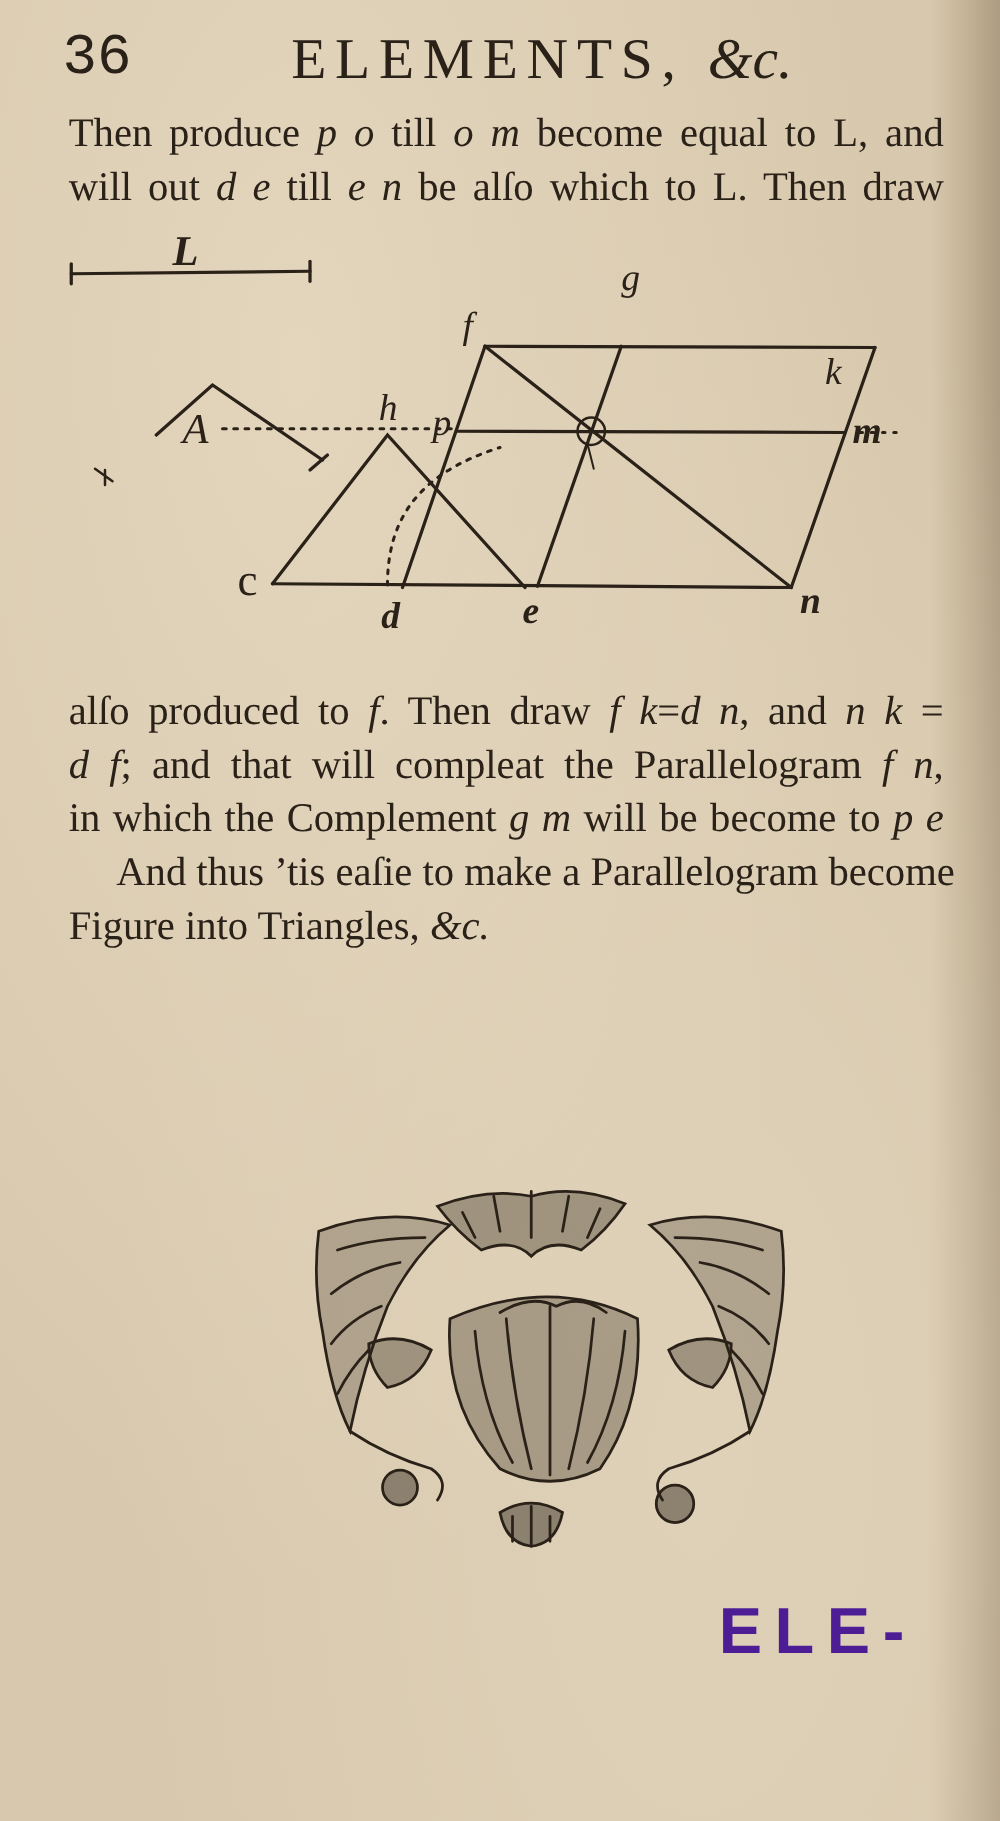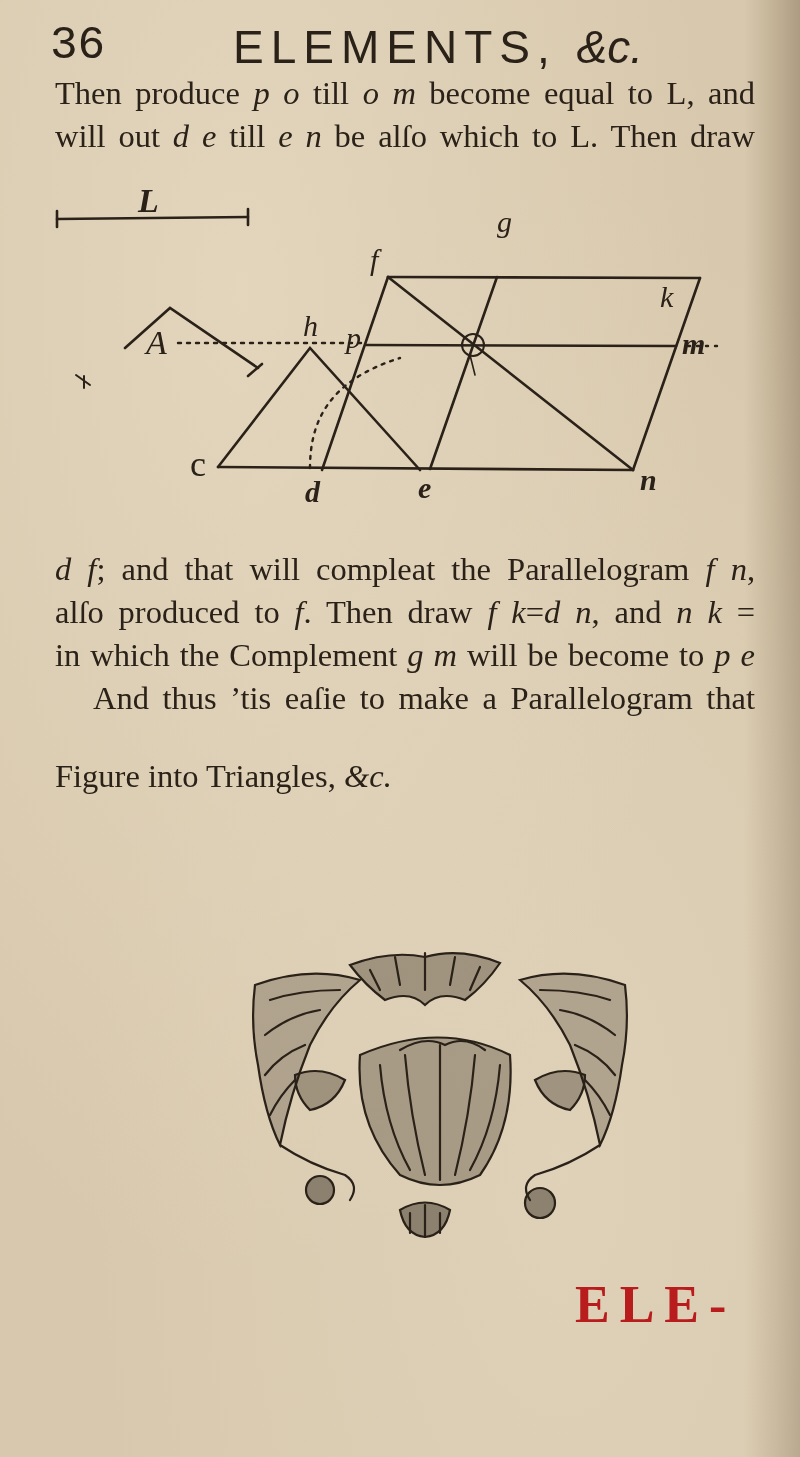--- a/index.html
+++ b/index.html
@@ -9,45 +9,45 @@
     background-image:
       radial-gradient(ellipse at 30% 20%, rgba(236,224,200,0.55), rgba(0,0,0,0) 60%),
       radial-gradient(ellipse at 70% 80%, rgba(230,218,194,0.5), rgba(0,0,0,0) 60%),
       linear-gradient(90deg, rgba(0,0,0,0) 0%, rgba(0,0,0,0) 93%, rgba(150,130,100,0.35) 97%, rgba(120,100,75,0.45) 100%);
     font-family: "DejaVu Serif", "Liberation Serif", serif;
     color: #2b221a;
   }
   .page { position: absolute; inset: 0; }
   .running-head { position: absolute; top: 20px; left: 40px; width: 720px; height: 50px; }
   .page-number { position: absolute; left: 10px; top: 0; font-size: 46px; font-family: Liberation Mono, monospace; color: #2a2118; }
-  .running-title { position: absolute; left: 193px; top: 0; font-size: 46px; letter-spacing: 7px; font-family: Liberation Sans, sans-serif; color: #2a2118; }
+  .running-title { position: absolute; left: 193px; top: 0; font-size: 46px; letter-spacing: 7px; font-family: Liberation Serif, serif; color: #2a2118; }
   .running-title .etc { font-style: italic; letter-spacing: 0; }
   .text-block { position: absolute; left: 55px; width: 700px; font-family: "Liberation Serif", serif; font-size: 32.5px; line-height: 43px; color: #2a2118; }
   .line { white-space: nowrap; display: block; text-align: justify; text-align-last: justify; }
-  .line.last { text-align-last: left; margin-top: 35px; }
+  .line.last { text-align-last: left; }
   .line.indent { padding-left: 38px; }
   i { font-style: italic; }
   .figure { position: absolute; left: 0; top: 180px; width: 800px; height: 330px; }
   .figure svg { width: 800px; height: 330px; }
   .fig-label { font-family: "Liberation Serif", serif; font-style: italic; font-size: 30px; fill: #2a2118; }
   .ornament { position: absolute; left: 250px; top: 945px; width: 380px; height: 310px; }
-  .catchword { position: absolute; left: 575px; top: 1275px; font-family: Liberation Serif, serif; font-size: 52px; font-weight: bold; letter-spacing: 10px; color: #b91c1c; }
+  .catchword { position: absolute; left: 575px; top: 1275px; font-family: Liberation Sans, sans-serif; font-size: 52px; font-weight: bold; letter-spacing: 10px; color: #4c1d95; }
   .show-through { position: absolute; left: 50px; top: 1290px; width: 560px; font-family: "Liberation Serif", serif; font-size: 26px; line-height: 30px; color: rgba(90,80,70,0.18); transform: scaleX(-1); pointer-events: none; }
 </style>
 </head>
 <body>
 
 <div class="page">
 
   <div class="running-head">
     <span class="page-number">36</span>
     <span class="running-title"><span>ELEMENTS,</span> <span class="etc">&amp;c.</span></span>
   </div>
 
-  <div class="text-block" style="top:72px;">
+  <div class="text-block" style="top:86px;">
     <span class="line"><span>Then produce </span><i>p o</i><span> till </span><i>o m</i><span> become equal to L, and</span></span>
     <span class="line"><span>will out </span><i>d e</i><span> till </span><i>e n</i><span> be alſo which to L.  Then draw</span></span>
   </div>
 
   <div class="figure">
     <svg viewBox="0 0 800 330">
       <g stroke="#2a2118" stroke-width="2.6" fill="none" stroke-linecap="round">
 
         <line x1="57" y1="39" x2="248" y2="37"></line>
         <line x1="57" y1="31" x2="57" y2="47"></line>
@@ -90,24 +90,24 @@
       <text class="fig-label" x="497" y="52">g</text>
       <text class="fig-label" x="660" y="127">k</text>
       <text class="fig-label" x="682" y="174" style="font-weight:bold;">m</text>
       <text class="fig-label" x="640" y="310" style="font-weight:bold;">n</text>
       <text class="fig-label" x="305" y="322" style="font-weight:bold;">d</text>
       <text class="fig-label" x="418" y="318" style="font-weight:bold;">e</text>
     </svg>
   </div>
 
   <div class="text-block" style="top:548px;">
+    <span class="line"><span>alſo produced to </span><i>f</i><span>.  Then draw </span><i>f k</i><span>=</span><i>d n</i><span>, and </span><i>n k</i><span> =</span></span>
     <span class="line"><i>d f</i><span>;  and that will compleat the  Parallelogram </span><i>f  n</i><span>,</span></span>
-    <span class="line"><span>alſo produced to </span><i>f</i><span>.  Then draw </span><i>f k</i><span>=</span><i>d n</i><span>, and </span><i>n k</i><span> =</span></span>
     <span class="line"><span>in which the Complement </span><i>g  m</i><span> will be become to </span><i>p e</i></span>
-    <span class="line indent"><span>And thus ’tis eaſie to make a Parallelogram that</span></span>
+    <span class="line indent"><span>And thus ’tis eaſie to make a Parallelogram become</span></span>
     <span class="line last"><span>Figure into Triangles, </span><i>&amp;c.</i></span>
   </div>
 
   <div class="ornament">
     <svg viewBox="0 0 380 310" width="380" height="310">
       <g stroke="#2a2118" fill="none" stroke-width="2.2" stroke-linecap="round">
 
         <path d="M100,20 Q140,5 175,12 Q210,2 250,18 Q235,40 215,55 Q190,45 175,60 Q160,45 135,55 Q115,40 100,20 Z" fill="rgba(42,33,24,0.35)"></path>
         <path d="M120,25 L130,45 M145,12 L150,40 M175,8 L175,45 M205,12 L200,40 M230,22 L220,45"></path>
 

